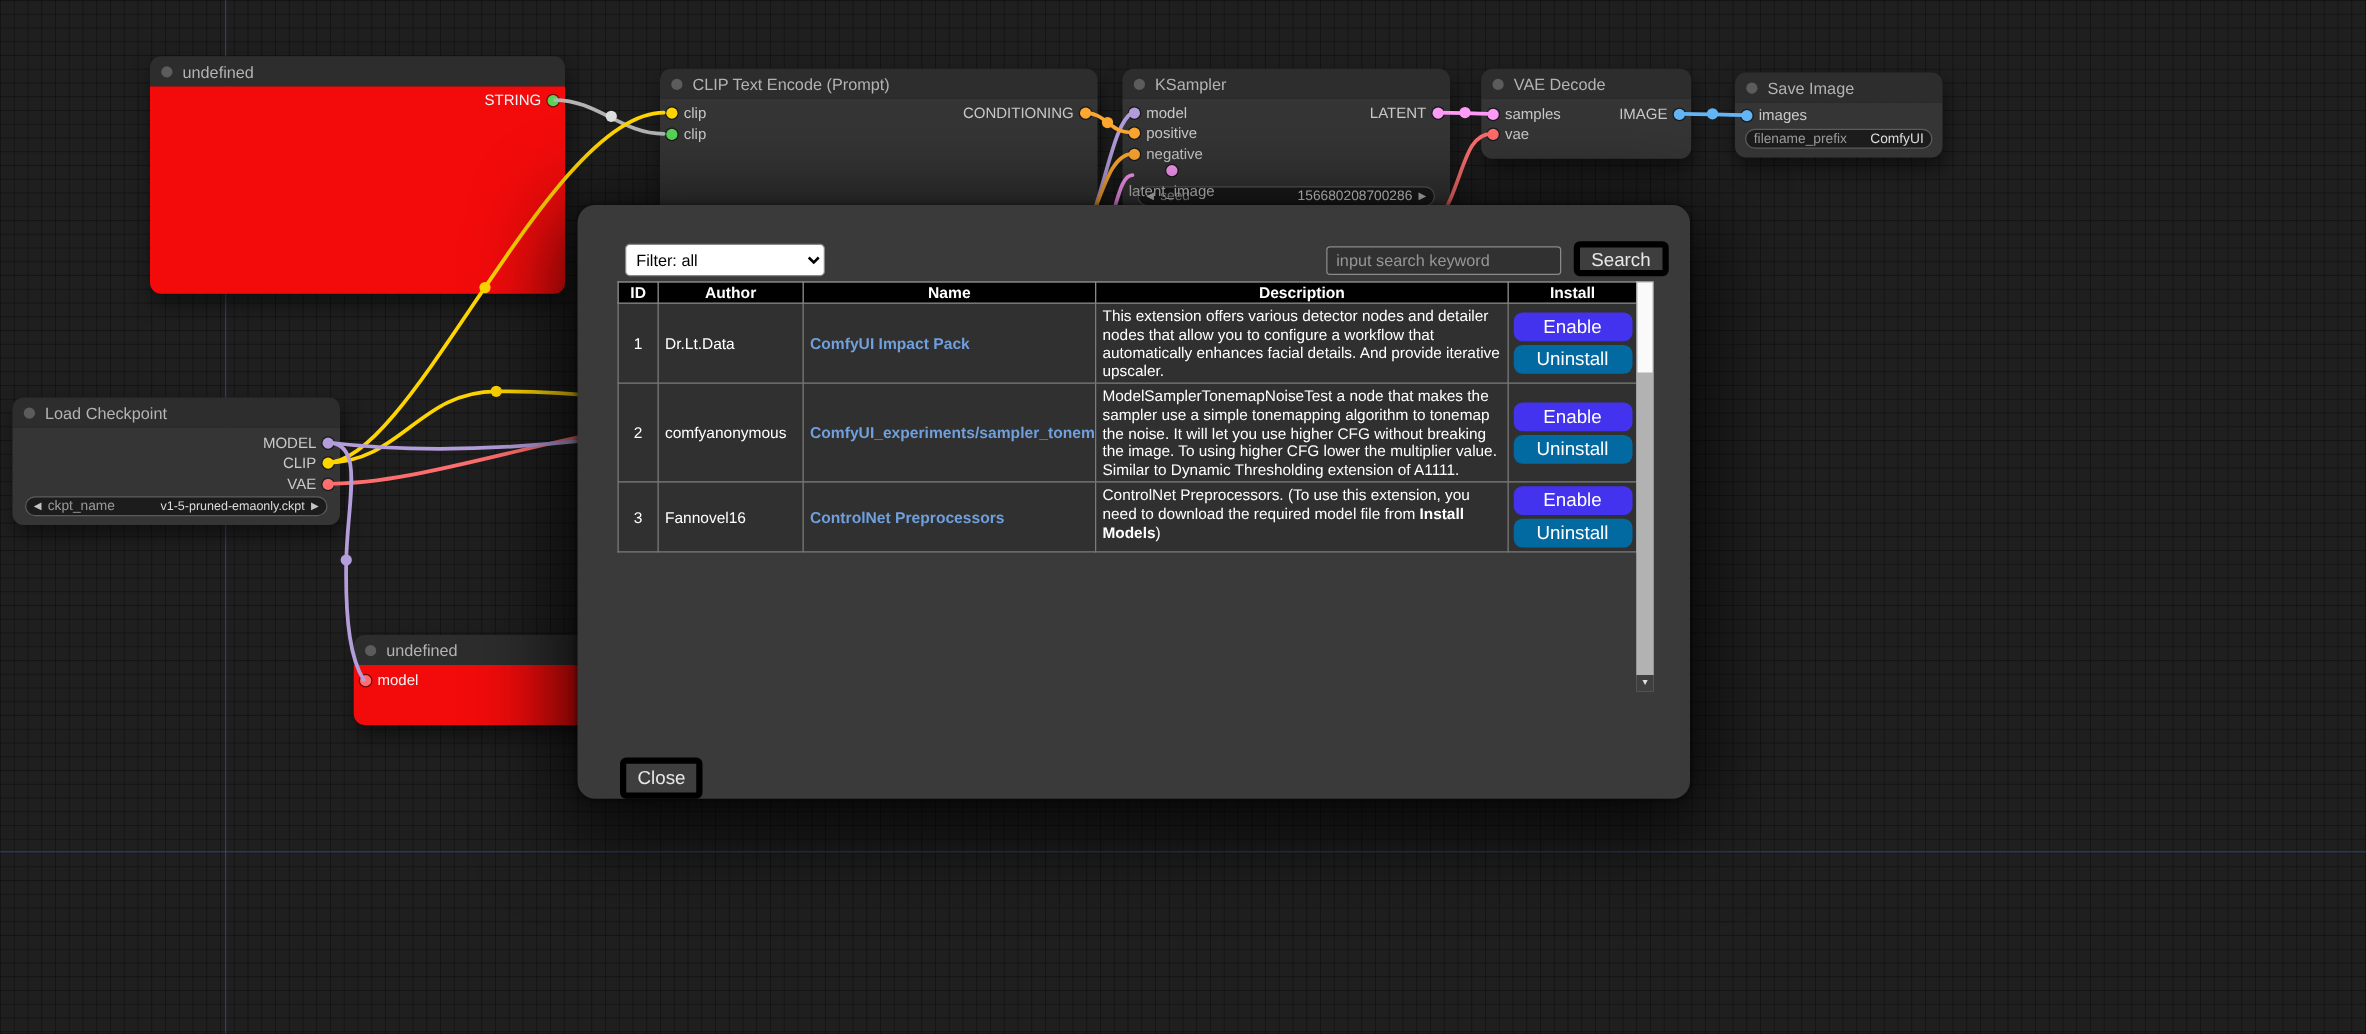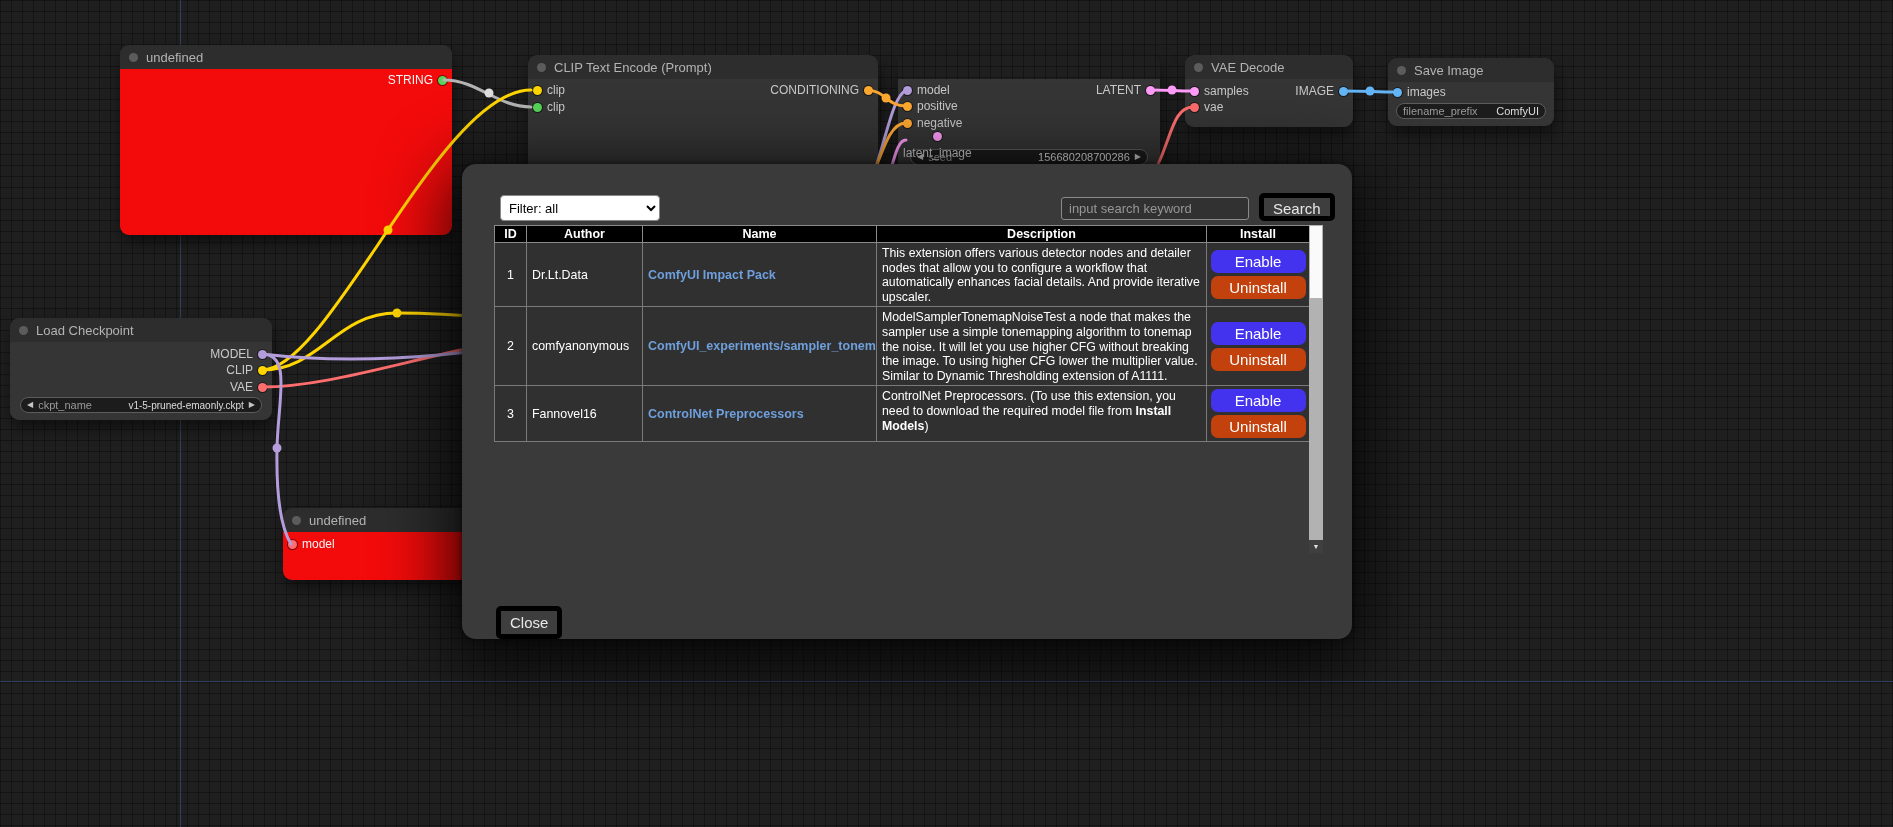--- a/index.html
+++ b/index.html
@@ -82,21 +82,21 @@
   td.id-cell { text-align:center; }
   td.desc { vertical-align:top; line-height:14.6px; font-size:12.3px; padding-top:3px; }
   td.install-cell { text-align:center; padding:0; }
   .ext-link { color:#6f9fdc; font-weight:bold; text-decoration:none; font-size:12.5px; }
   .btn-enable, .btn-uninstall {
     display:block; width:95px; margin:3px auto; border:none; border-radius:7px;
     color:#fff; font-size:15px; padding:3px 0; cursor:pointer;
     font-family:"Liberation Sans", sans-serif;
   }
   .btn-enable    { background:#4433ee; }
-  .btn-uninstall { background:#c2410c; }
+  .btn-uninstall { background:#0369a1; }
 
   .scrollbar { position:absolute; left:815px; top:0; width:14px; height:328px; background:#b2b2b2; }
   .scroll-thumb { position:absolute; left:1px; top:1px; width:12px; height:72px; background:#fafafa; }
   .scroll-btn {
     position:absolute; left:0; bottom:0; width:14px; height:13px; background:#3f3f3f;
     color:#e0e0e0; font-size:7px; display:flex; align-items:center; justify-content:center;
   }
 </style>
 </head>
 <body>
@@ -156,20 +156,24 @@
       <span>clip</span>
     </div>
     <div class="slot out" style="top:28px;">
       <span>CONDITIONING</span>
       <span class="dot" style="background:#FFA931;"></span>
     </div>
   </div>
 
   <div class="node" style="left:898px;top:55px;width:262px;height:115px;">
     <div class="node-body"></div>
+    <div class="node-title">
+      <span class="tdot"></span>
+      <span>KSampler</span>
+    </div>
     <div class="slot in" style="top:28px;">
       <span class="dot" style="background:#B39DDB;"></span>
       <span>model</span>
     </div>
     <div class="slot in" style="top:44px;">
       <span class="dot" style="background:#FFA931;"></span>
       <span>positive</span>
     </div>
     <div class="slot in" style="top:61px;">
       <span class="dot" style="background:#FFA931;"></span>

